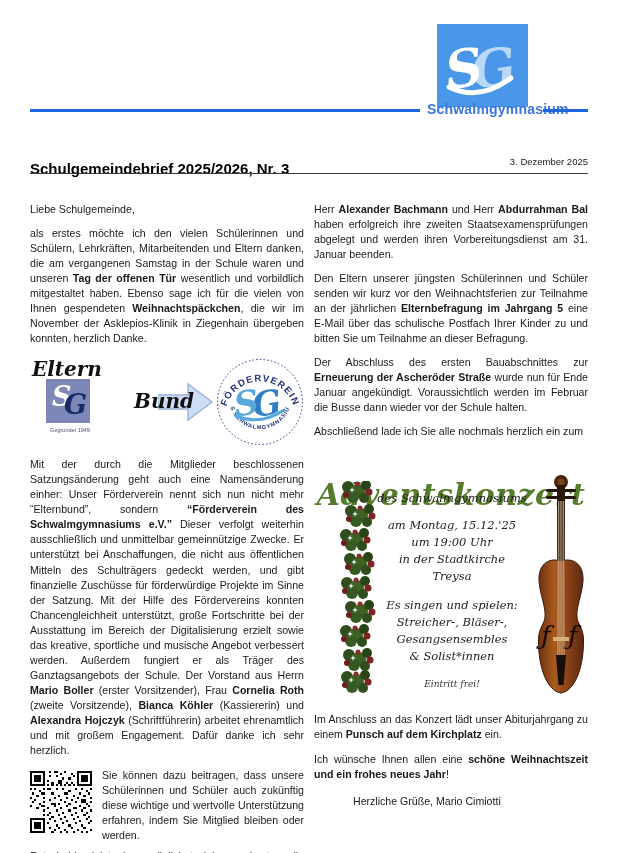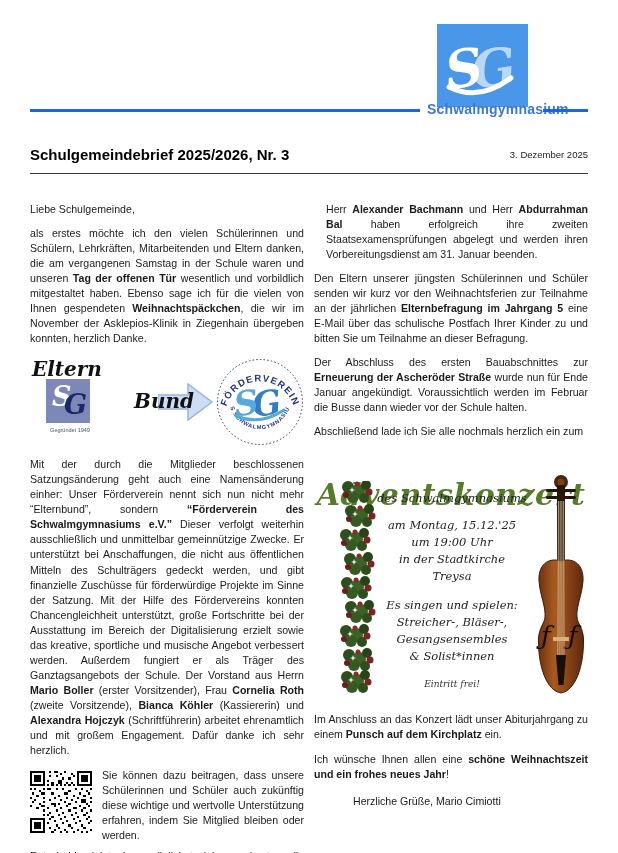--- a/index.html
+++ b/index.html
@@ -10,21 +10,21 @@
   
   .logo-box{position:absolute;left:437px;top:24px;width:91px;height:83px;}
   .logo-caption{position:absolute;left:427px;top:101px;width:112px;text-align:center;
                 font-size:14px;font-weight:bold;color:#3b76db;letter-spacing:0.2px;}
   .rule-blue{position:absolute;top:109px;height:3px;background:#1b66de;}
   .rule-left{left:30px;width:390px;}
   .rule-right{left:543px;width:45px;}
 
   .title-row{position:absolute;left:30px;top:146px;width:558px;display:flex;
              justify-content:space-between;align-items:center;}
-  .doc-title{font-size:15px;font-weight:bold;color:#000;}
+  .doc-title{font-size:15px;font-weight:bold;color:#000;margin-top:14px;}
   .doc-date{font-size:9.5px;color:#1a1a1a;}
   .title-divider{position:absolute;left:30px;top:173px;width:558px;height:1px;background:#3a3a3a;}
 
   
   .columns{position:absolute;left:30px;top:188px;width:558px;display:grid;
            grid-template-columns:274px 274px;column-gap:10px;}
   .col p{margin:9px 0 0 0;font-size:10.6px;line-height:1.42;text-align:justify;}
   .salutation{margin-top:14px !important;text-align:left !important;}
   .b{font-weight:700;}
 
@@ -288,21 +288,21 @@
                 <rect x="26" y="28" width="1" height="1"></rect>
             </g>
           </svg>
         </div>
         <p style="margin-top:0;"><span>Sie können dazu beitragen, dass unsere Schülerinnen und Schüler auch zukünftig diese wichtige und wertvolle Unterstützung erfahren, indem Sie Mitglied bleiben oder werden.</span></p>
         <p class="clear" style="margin-top:0;"><span>Entscheidend ist, dass möglichst viele, am besten alle Eltern, dabei sind!</span></p>
       </div>
     </div>
 
     <div class="col">
-      <p class="salutation" style="text-align:justify !important;margin-left:12px;"><span>Herr </span><span class="b">Alexander Bachmann</span><span> und Herr </span><span class="b">Abdurrahman Bal</span><span> haben erfolgreich ihre zweiten Staatsexamensprüfungen abgelegt und werden ihren Vorbereitungsdienst am 31. Januar beenden.</span></p>
+      <p class="salutation" style="text-align:justify !important;"><span>Herr </span><span class="b">Alexander Bachmann</span><span> und Herr </span><span class="b">Abdurrahman Bal</span><span> haben erfolgreich ihre zweiten Staatsexamensprüfungen abgelegt und werden ihren Vorbereitungsdienst am 31. Januar beenden.</span></p>
       <p><span>Den Eltern unserer jüngsten Schülerinnen und Schüler senden wir kurz vor den Weihnachtsferien zur Teilnahme an der jährlichen </span><span class="b">Elternbefragung im Jahrgang 5</span><span> eine E-Mail über das schulische Postfach Ihrer Kinder zu und bitten Sie um Teilnahme an dieser Befragung.</span></p>
       <p><span>Der Abschluss des ersten Bauabschnittes zur </span><span class="b">Erneuerung der Ascheröder Straße</span><span> wurde nun für Ende Januar angekündigt. Voraussichtlich werden im Februar die Busse dann wieder vor der Schule halten.</span></p>
       <p><span>Abschließend lade ich Sie alle nochmals herzlich ein zum</span></p>
 
       <div class="flyer">
         <div class="flyer-title">Adventskonzert</div>
 
         <div class="garland">
           <svg width="38" height="214" viewBox="0 0 38 214">
             <defs>

